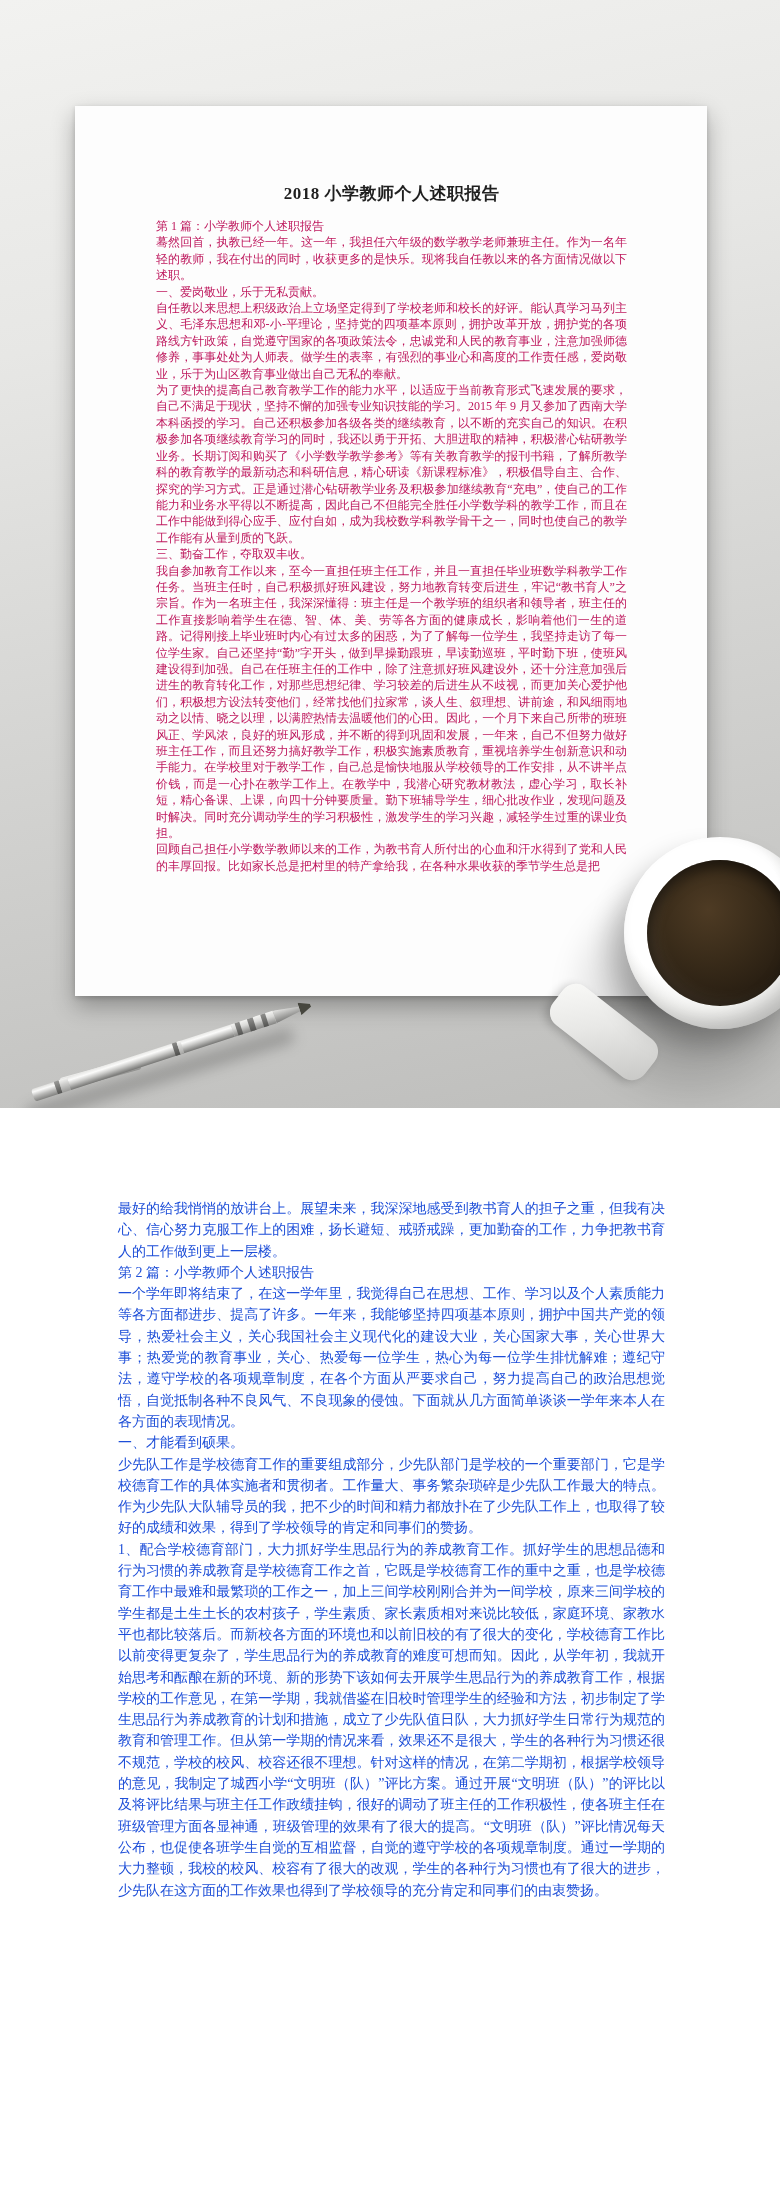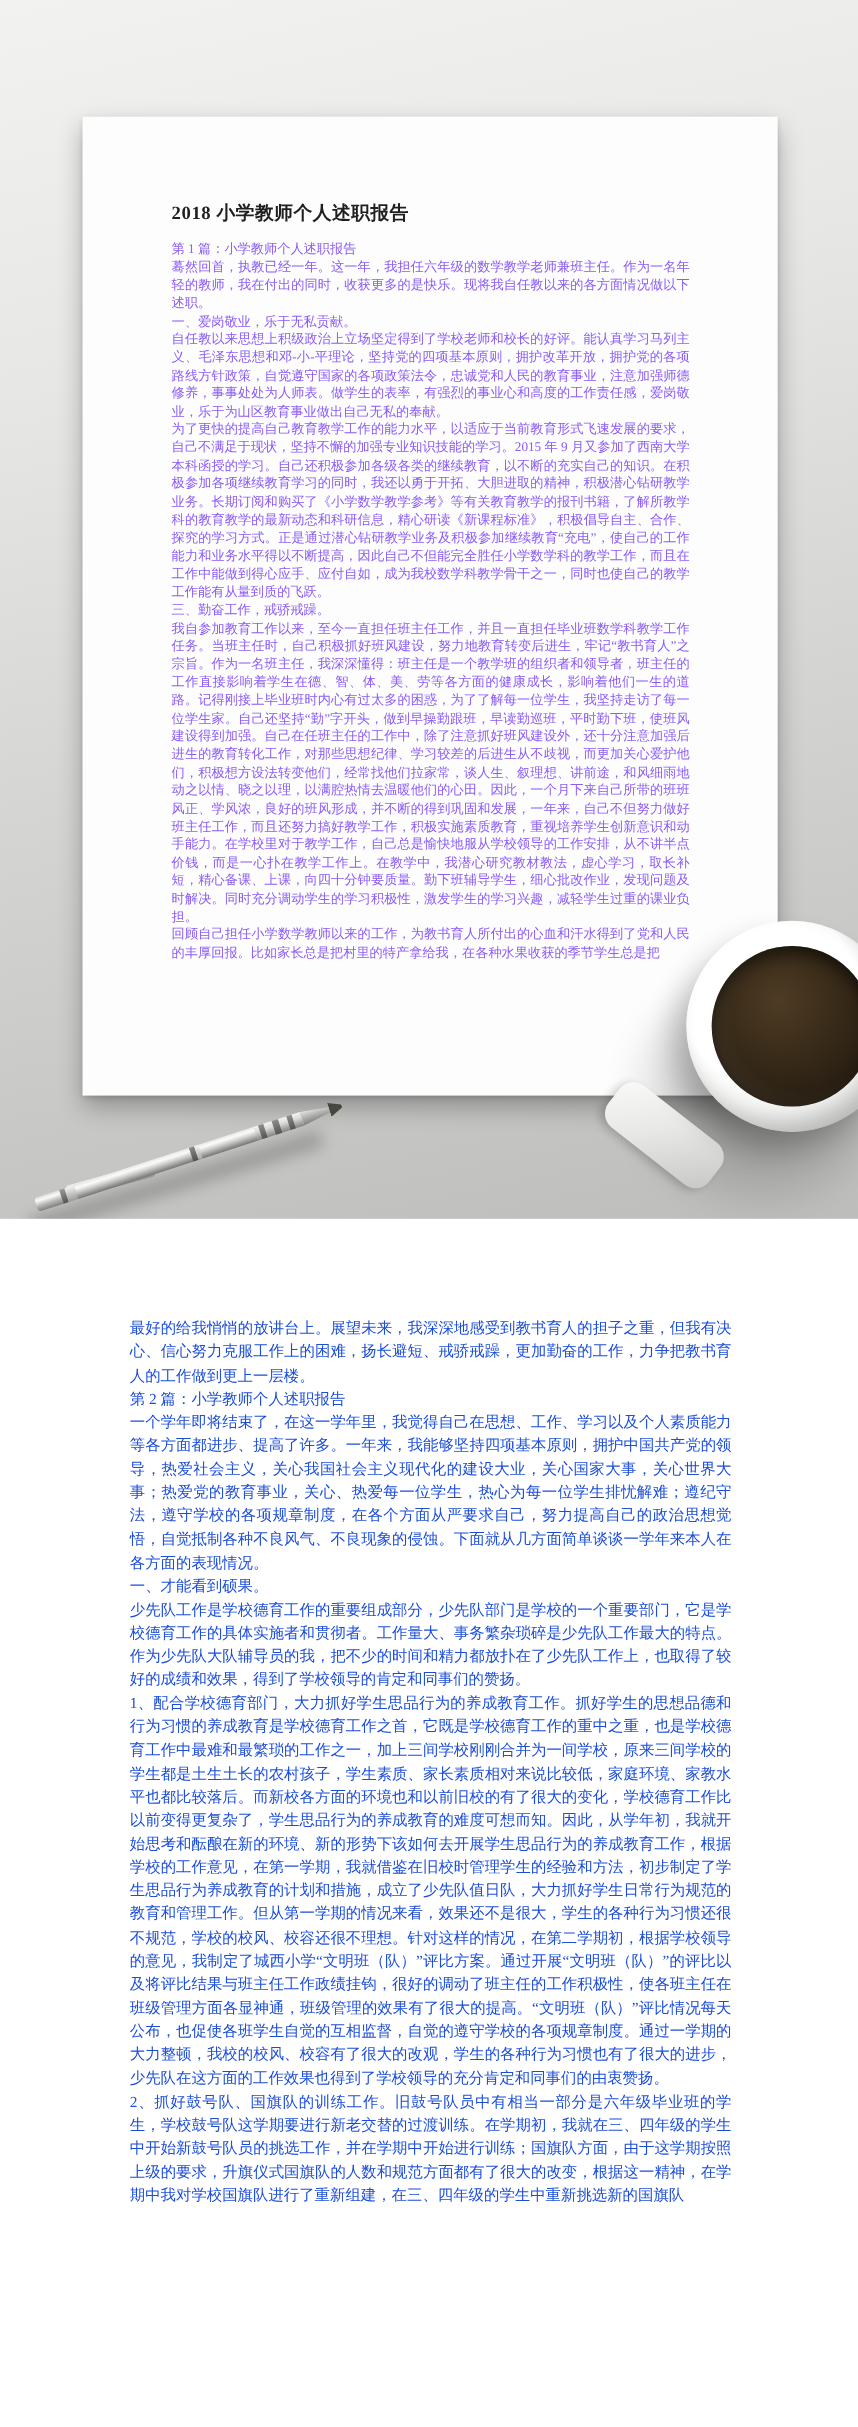--- a/index.html
+++ b/index.html
@@ -9,22 +9,22 @@
 
   
   .photo{position:absolute;left:0;top:0;width:780px;height:1108px;overflow:hidden;
          background:linear-gradient(168deg,#f2f2f0 0%,#e7e7e5 28%,#d4d4d2 60%,#bdbdbb 100%);}
 
   
   .paper{position:absolute;left:75px;top:106px;width:632px;height:890px;box-sizing:border-box;
          background:#fdfdfd;overflow:hidden;padding:76px 80px 0 81px;
          box-shadow:0 10px 22px rgba(0,0,0,0.30),0 2px 5px rgba(0,0,0,0.16);}
   .paper h1{margin:0 0 12px 0;font-size:17px;line-height:24px;font-weight:bold;
-            text-align:left;color:#1f1f1f;letter-spacing:0.5px;}
-  .paper p{margin:0;font-size:12px;line-height:16.4px;color:#8b5cf6;
+            text-align:center;color:#1f1f1f;letter-spacing:0.5px;}
+  .paper p{margin:0;font-size:12px;line-height:16.4px;color:#be185d;
            text-align:justify;text-justify:inter-ideograph;}
 
   
   .cup-shadow{position:absolute;left:560px;top:872px;width:260px;height:240px;border-radius:50%;
               background:radial-gradient(ellipse at center,rgba(0,0,0,0.30) 0%,rgba(0,0,0,0.12) 45%,rgba(0,0,0,0) 70%);
               filter:blur(10px);}
   .cup-handle{position:absolute;left:546px;top:1008px;width:116px;height:48px;border-radius:16px;
               background:linear-gradient(135deg,#fafaf8 0%,#e8e8e6 45%,#c6c6c4 100%);
               transform:rotate(38deg);box-shadow:-3px 4px 8px rgba(0,0,0,0.18);}
   .cup{position:absolute;left:624px;top:837px;width:192px;height:192px;border-radius:50%;
@@ -73,21 +73,21 @@
 
   <div class="photo">
 
     <div class="paper">
       <h1>2018 小学教师个人述职报告</h1>
       <p>第 1 篇：小学教师个人述职报告</p>
       <p>蓦然回首，执教已经一年。这一年，我担任六年级的数学教学老师兼班主任。作为一名年轻的教师，我在付出的同时，收获更多的是快乐。现将我自任教以来的各方面情况做以下述职。</p>
       <p>一、爱岗敬业，乐于无私贡献。</p>
       <p>自任教以来思想上积级政治上立场坚定得到了学校老师和校长的好评。能认真学习马列主义、毛泽东思想和邓-小-平理论，坚持党的四项基本原则，拥护改革开放，拥护党的各项路线方针政策，自觉遵守国家的各项政策法令，忠诚党和人民的教育事业，注意加强师德修养，事事处处为人师表。做学生的表率，有强烈的事业心和高度的工作责任感，爱岗敬业，乐于为山区教育事业做出自己无私的奉献。</p>
       <p>为了更快的提高自己教育教学工作的能力水平，以适应于当前教育形式飞速发展的要求，自己不满足于现状，坚持不懈的加强专业知识技能的学习。2015 年 9 月又参加了西南大学本科函授的学习。自己还积极参加各级各类的继续教育，以不断的充实自己的知识。在积极参加各项继续教育学习的同时，我还以勇于开拓、大胆进取的精神，积极潜心钻研教学业务。长期订阅和购买了《小学数学教学参考》等有关教育教学的报刊书籍，了解所教学科的教育教学的最新动态和科研信息，精心研读《新课程标准》，积极倡导自主、合作、探究的学习方式。正是通过潜心钻研教学业务及积极参加继续教育“充电”，使自己的工作能力和业务水平得以不断提高，因此自己不但能完全胜任小学数学科的教学工作，而且在工作中能做到得心应手、应付自如，成为我校数学科教学骨干之一，同时也使自己的教学工作能有从量到质的飞跃。</p>
-      <p>三、勤奋工作，戒骄戒躁。</p>
+      <p>三、勤奋工作，夺取双丰收。</p>
       <p>我自参加教育工作以来，至今一直担任班主任工作，并且一直担任毕业班数学科教学工作任务。当班主任时，自己积极抓好班风建设，努力地教育转变后进生，牢记“教书育人”之宗旨。作为一名班主任，我深深懂得：班主任是一个教学班的组织者和领导者，班主任的工作直接影响着学生在德、智、体、美、劳等各方面的健康成长，影响着他们一生的道路。记得刚接上毕业班时内心有过太多的困惑，为了了解每一位学生，我坚持走访了每一位学生家。自己还坚持“勤”字开头，做到早操勤跟班，早读勤巡班，平时勤下班，使班风建设得到加强。自己在任班主任的工作中，除了注意抓好班风建设外，还十分注意加强后进生的教育转化工作，对那些思想纪律、学习较差的后进生从不歧视，而更加关心爱护他们，积极想方设法转变他们，经常找他们拉家常，谈人生、叙理想、讲前途，和风细雨地动之以情、晓之以理，以满腔热情去温暖他们的心田。因此，一个月下来自己所带的班班风正、学风浓，良好的班风形成，并不断的得到巩固和发展，一年来，自己不但努力做好班主任工作，而且还努力搞好教学工作，积极实施素质教育，重视培养学生创新意识和动手能力。在学校里对于教学工作，自己总是愉快地服从学校领导的工作安排，从不讲半点价钱，而是一心扑在教学工作上。在教学中，我潜心研究教材教法，虚心学习，取长补短，精心备课、上课，向四十分钟要质量。勤下班辅导学生，细心批改作业，发现问题及时解决。同时充分调动学生的学习积极性，激发学生的学习兴趣，减轻学生过重的课业负担。</p>
       <p>回顾自己担任小学数学教师以来的工作，为教书育人所付出的心血和汗水得到了党和人民的丰厚回报。比如家长总是把村里的特产拿给我，在各种水果收获的季节学生总是把</p>
     </div>
 
     <div class="cup-shadow"></div>
     <div class="cup-handle"></div>
     <div class="cup">
       <div class="coffee"></div>
     </div>
 
@@ -110,16 +110,15 @@
 
   </div>
 
   <div class="continuation">
     <p>最好的给我悄悄的放讲台上。展望未来，我深深地感受到教书育人的担子之重，但我有决心、信心努力克服工作上的困难，扬长避短、戒骄戒躁，更加勤奋的工作，力争把教书育人的工作做到更上一层楼。</p>
     <p>第 2 篇：小学教师个人述职报告</p>
     <p>一个学年即将结束了，在这一学年里，我觉得自己在思想、工作、学习以及个人素质能力等各方面都进步、提高了许多。一年来，我能够坚持四项基本原则，拥护中国共产党的领导，热爱社会主义，关心我国社会主义现代化的建设大业，关心国家大事，关心世界大事；热爱党的教育事业，关心、热爱每一位学生，热心为每一位学生排忧解难；遵纪守法，遵守学校的各项规章制度，在各个方面从严要求自己，努力提高自己的政治思想觉悟，自觉抵制各种不良风气、不良现象的侵蚀。下面就从几方面简单谈谈一学年来本人在各方面的表现情况。</p>
     <p>一、才能看到硕果。</p>
     <p>少先队工作是学校德育工作的重要组成部分，少先队部门是学校的一个重要部门，它是学校德育工作的具体实施者和贯彻者。工作量大、事务繁杂琐碎是少先队工作最大的特点。作为少先队大队辅导员的我，把不少的时间和精力都放扑在了少先队工作上，也取得了较好的成绩和效果，得到了学校领导的肯定和同事们的赞扬。</p>
     <p>1、配合学校德育部门，大力抓好学生思品行为的养成教育工作。抓好学生的思想品德和行为习惯的养成教育是学校德育工作之首，它既是学校德育工作的重中之重，也是学校德育工作中最难和最繁琐的工作之一，加上三间学校刚刚合并为一间学校，原来三间学校的学生都是土生土长的农村孩子，学生素质、家长素质相对来说比较低，家庭环境、家教水平也都比较落后。而新校各方面的环境也和以前旧校的有了很大的变化，学校德育工作比以前变得更复杂了，学生思品行为的养成教育的难度可想而知。因此，从学年初，我就开始思考和酝酿在新的环境、新的形势下该如何去开展学生思品行为的养成教育工作，根据学校的工作意见，在第一学期，我就借鉴在旧校时管理学生的经验和方法，初步制定了学生思品行为养成教育的计划和措施，成立了少先队值日队，大力抓好学生日常行为规范的教育和管理工作。但从第一学期的情况来看，效果还不是很大，学生的各种行为习惯还很不规范，学校的校风、校容还很不理想。针对这样的情况，在第二学期初，根据学校领导的意见，我制定了城西小学“文明班（队）”评比方案。通过开展“文明班（队）”的评比以及将评比结果与班主任工作政绩挂钩，很好的调动了班主任的工作积极性，使各班主任在班级管理方面各显神通，班级管理的效果有了很大的提高。“文明班（队）”评比情况每天公布，也促使各班学生自觉的互相监督，自觉的遵守学校的各项规章制度。通过一学期的大力整顿，我校的校风、校容有了很大的改观，学生的各种行为习惯也有了很大的进步，少先队在这方面的工作效果也得到了学校领导的充分肯定和同事们的由衷赞扬。</p>
-    <p>2、抓好鼓号队、国旗队的训练工作。旧鼓号队员中有相当一部分是六年级毕业班的学生，学校鼓号队这学期要进行新老交替的过渡训练。在学期初，我就在三、四年级的学生中开始新鼓号队员的挑选工作，并在学期中开始进行训练；国旗队方面，由于这学期按照上级的要求，升旗仪式国旗队的人数和规范方面都有了很大的改变，根据这一精神，在学期中我对学校国旗队进行了重新组建，在三、四年级的学生中重新挑选新的国旗队</p>
   </div>
 
 </div>
 
 </body></html>

